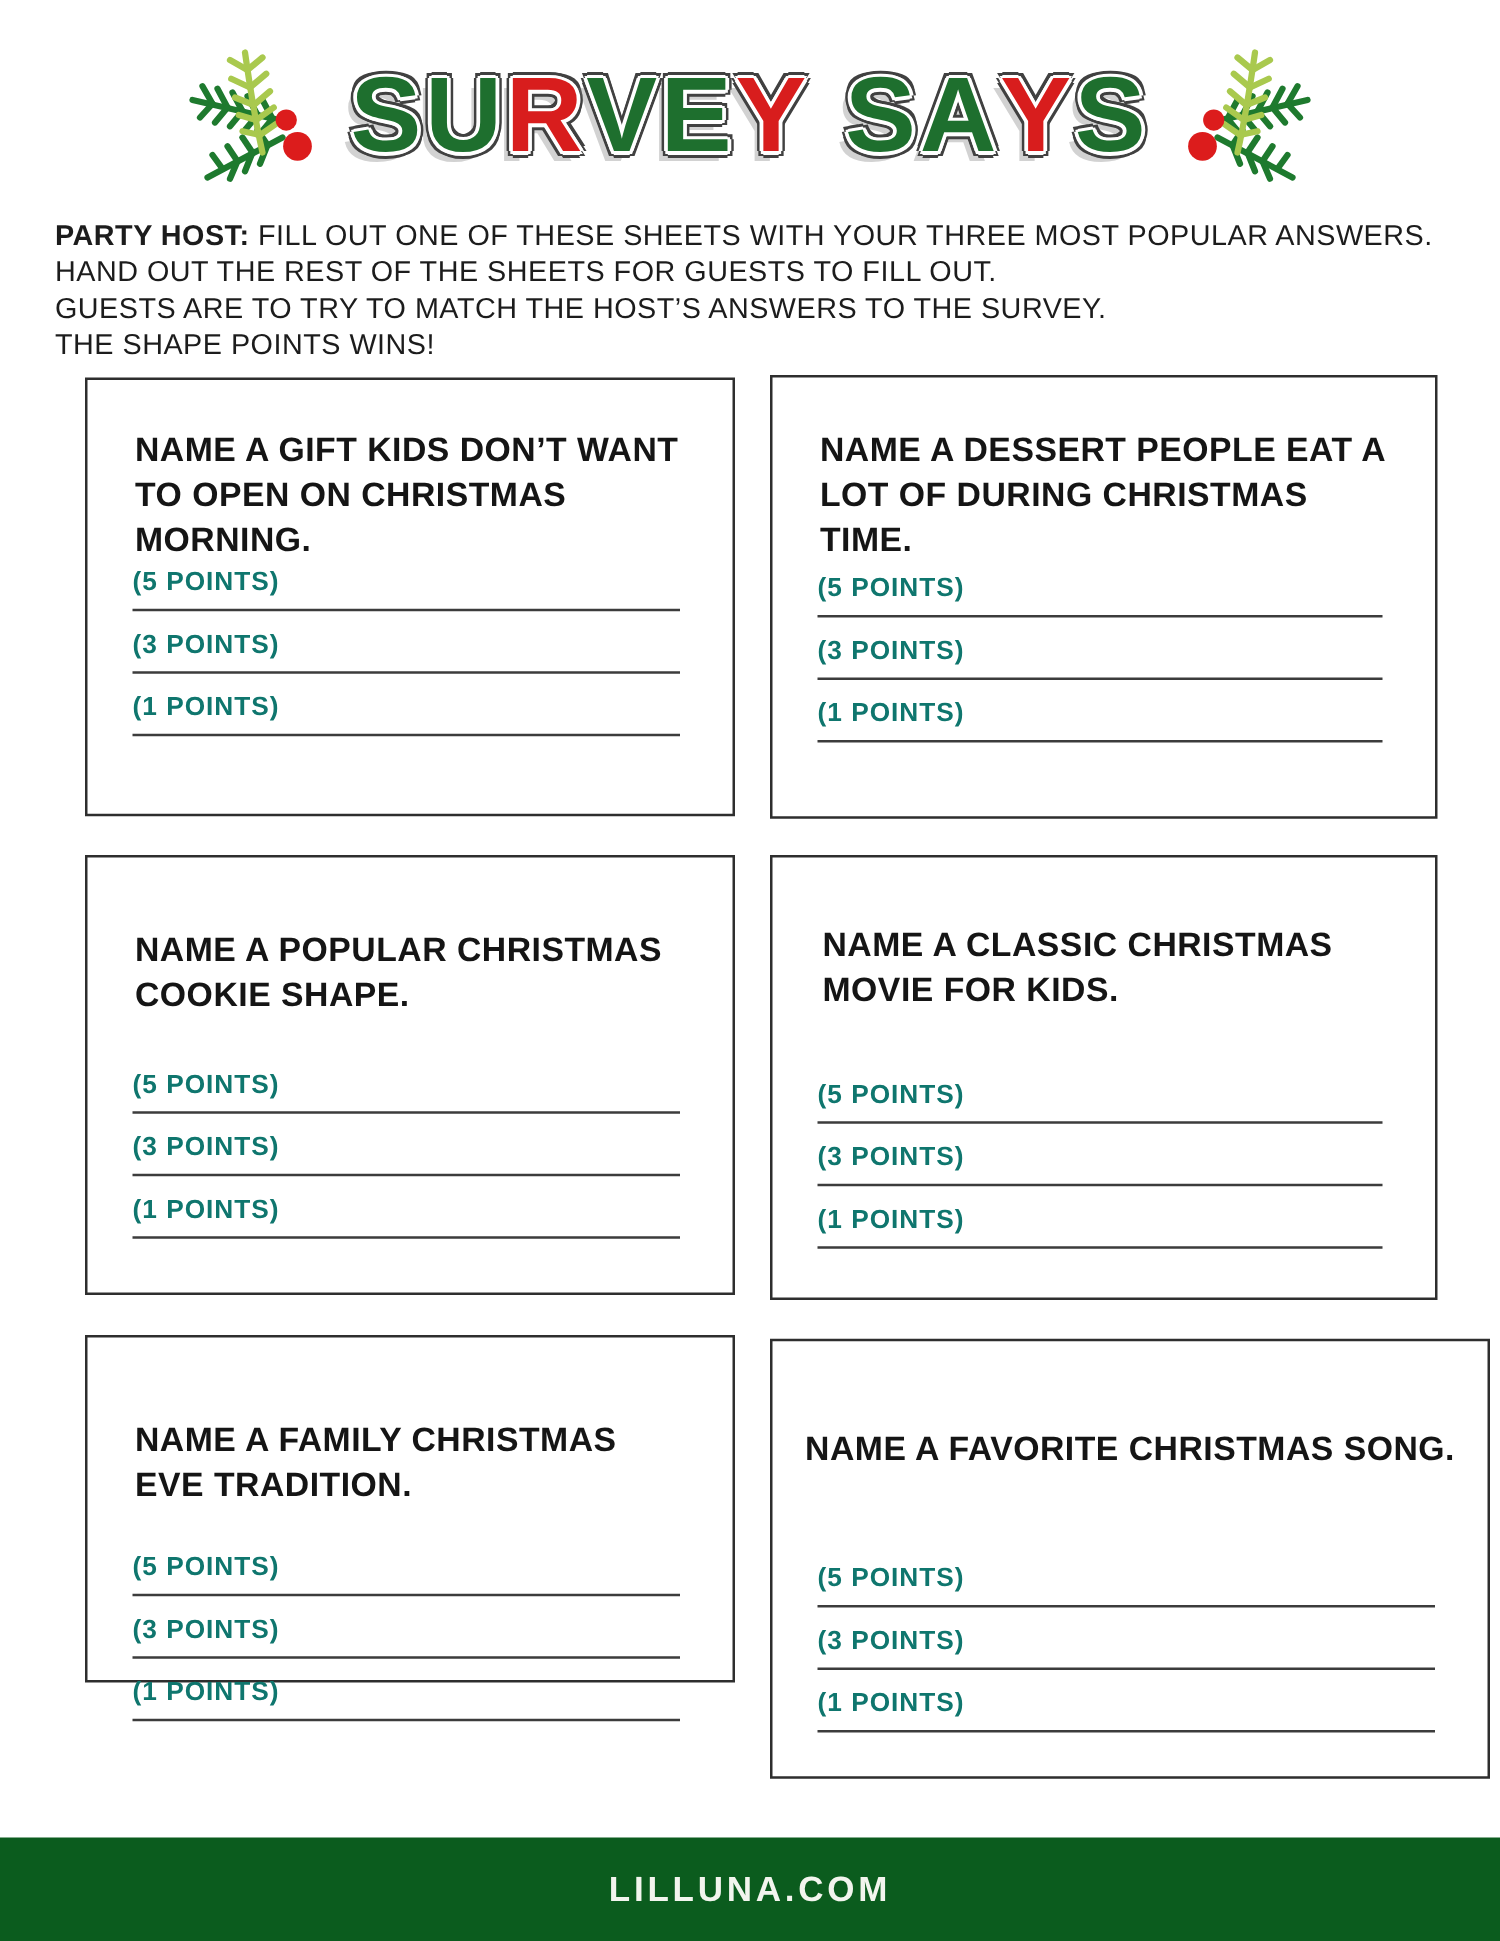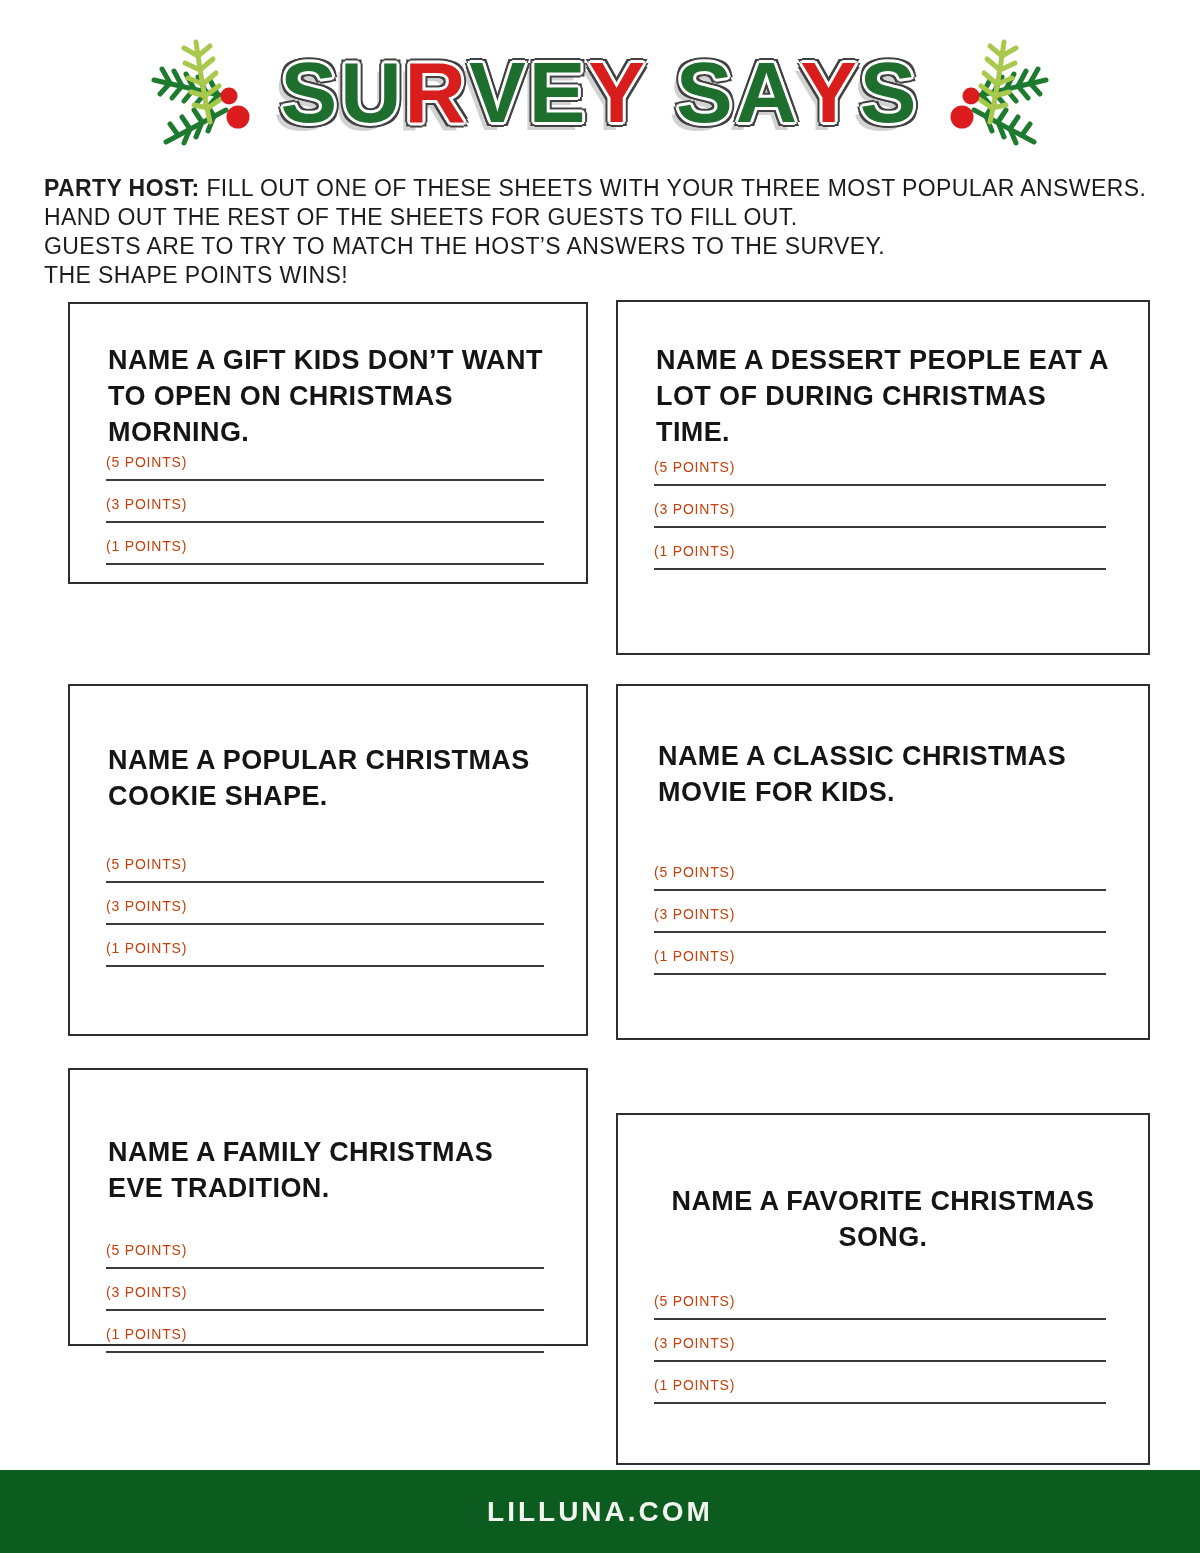--- a/index.html
+++ b/index.html
@@ -48,26 +48,26 @@
     margin-left:44px;
   }
   .instr-label { font-weight:700; }
 
   
   .card {
     position:absolute;
     border:2.5px solid var(--border,#2e2e2e);
     background:#ffffff;
   }
-  .card-1 { left:68px;  top:302px;  width:520px; height:282px; }
+  .card-1 { left:68px;  top:302px;  width:520px; height:351px; }
   .card-2 { left:616px; top:300px;  width:534px; height:355px; }
   .card-3 { left:68px;  top:684px;  width:520px; height:352px; }
   .card-4 { left:616px; top:684px;  width:534px; height:356px; }
   .card-5 { left:68px;  top:1068px; width:520px; height:278px; }
-  .card-6 { left:616px; top:1071px; width:534px; height:352px;margin-top:42px; }
+  .card-6 { left:616px; top:1071px; width:576px; height:352px; }
 
   .question {
     font-size:27px; font-weight:700; line-height:36px;
     letter-spacing:0.4px; color:#151515;
   }
   .card-1 .question { padding:38px 40px 0 38px; }
   .card-2 .question { padding:40px 30px 0 38px; }
   .card-3 .question { padding:56px 40px 0 38px; }
   .card-4 .question { padding:52px 18px 0 40px; }
   .card-5 .question { padding:64px 40px 0 38px; }
@@ -77,22 +77,22 @@
   .card-1 .answers { top:150px; }
   .card-2 .answers { top:157px; }
   .card-3 .answers { top:170px; }
   .card-4 .answers { top:178px; }
   .card-5 .answers { top:172px; }
   .card-6 .answers { top:178px; }
 
   .answer-row { margin-bottom:15px; }
   .points-label {
     display:block;
-    font-size:14px; font-weight:400; letter-spacing:0.8px;
-    color:#c2410c;
+    font-size:21px; font-weight:700; letter-spacing:0.8px;
+    color:#0f766e;
   }
   .answer-line {
     margin-top:9px; height:0;
     border-bottom:2.5px solid var(--line,#3c3c3c);
   }
 
   
   .footer {
     position:absolute; left:0; bottom:0; width:100%; height:83px;
     background:var(--footer-bg,#0b5c1e);

